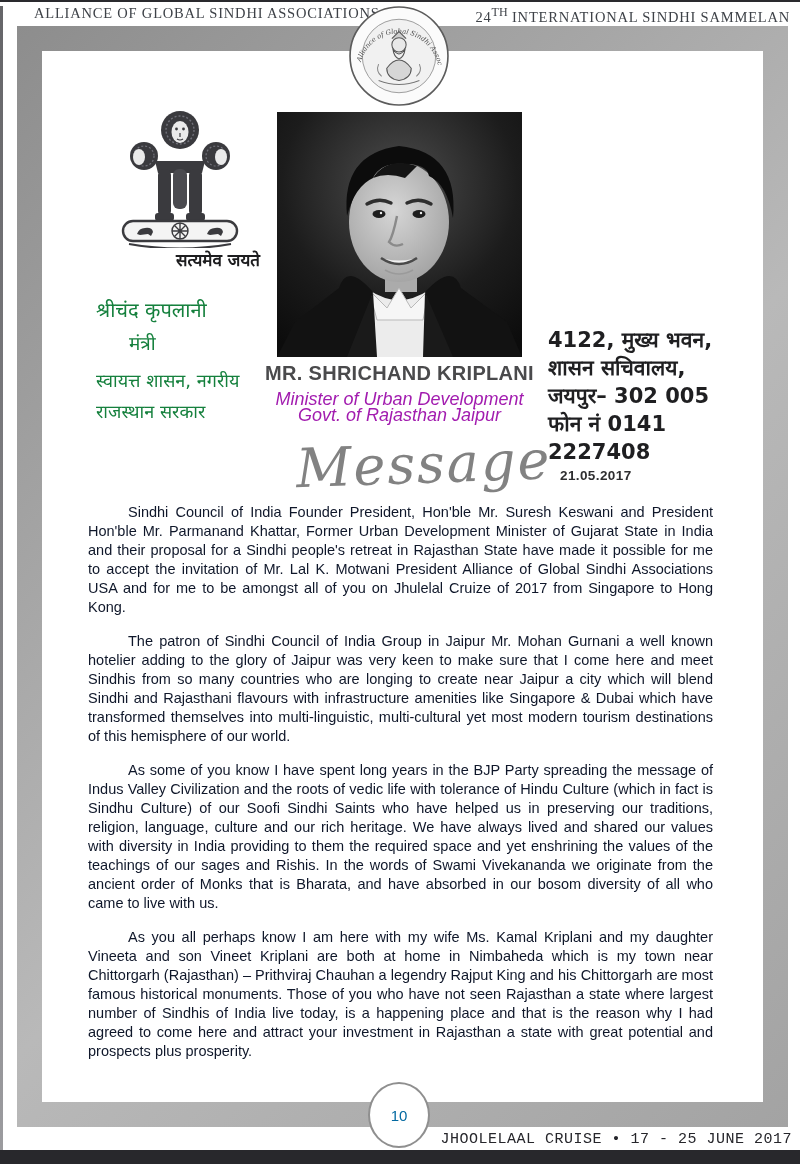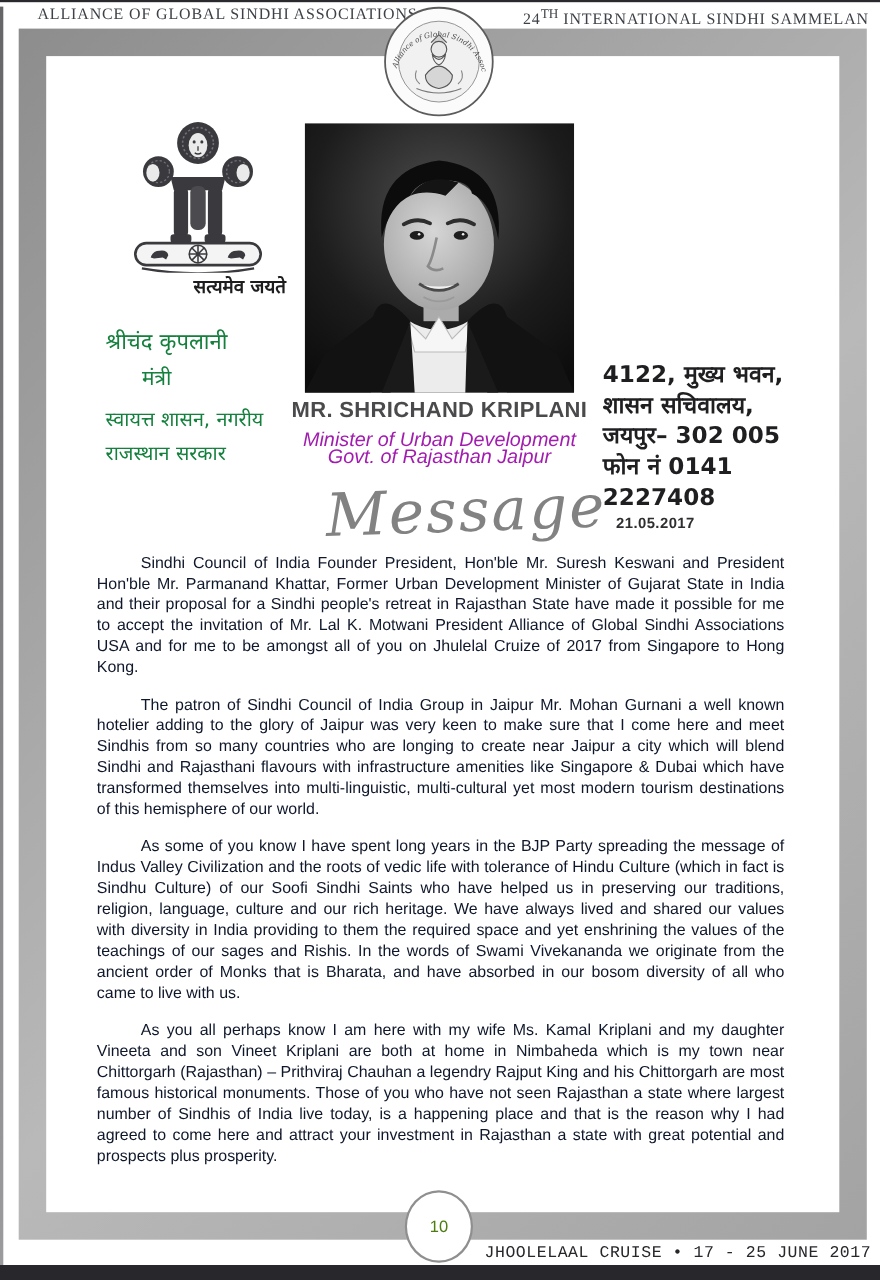--- a/index.html
+++ b/index.html
@@ -62,21 +62,21 @@
 
   
   .body-text{position:absolute;left:88px;top:503px;width:625px;color:#0f172a;}
   .body-text p{margin:0 0 15px 0;font-size:14.5px;line-height:19px;
     text-align:justify;text-indent:40px;}
 
   
   .page-num{position:absolute;left:368px;top:1082px;width:58px;height:62px;
     background:#ffffff;border:2px solid #8f8f8f;border-radius:50%;
     display:flex;align-items:center;justify-content:center;
-    font-size:15px;color:#4d7c0f;z-index:5;}
+    font-size:15px;color:#0369a1;z-index:5;}
   .f-left{position:absolute;left:22px;top:1131px;font-family:"Liberation Serif",serif;
     font-size:15px;letter-spacing:.5px;color:#26262b;margin-top:36px;}
   .f-right{position:absolute;right:8px;top:1131px;font-family:Liberation Mono, monospace;
     font-size:15px;letter-spacing:.5px;color:#26262b;}
 </style>
 </head>
 <body>
 
 <div class="page">
 

